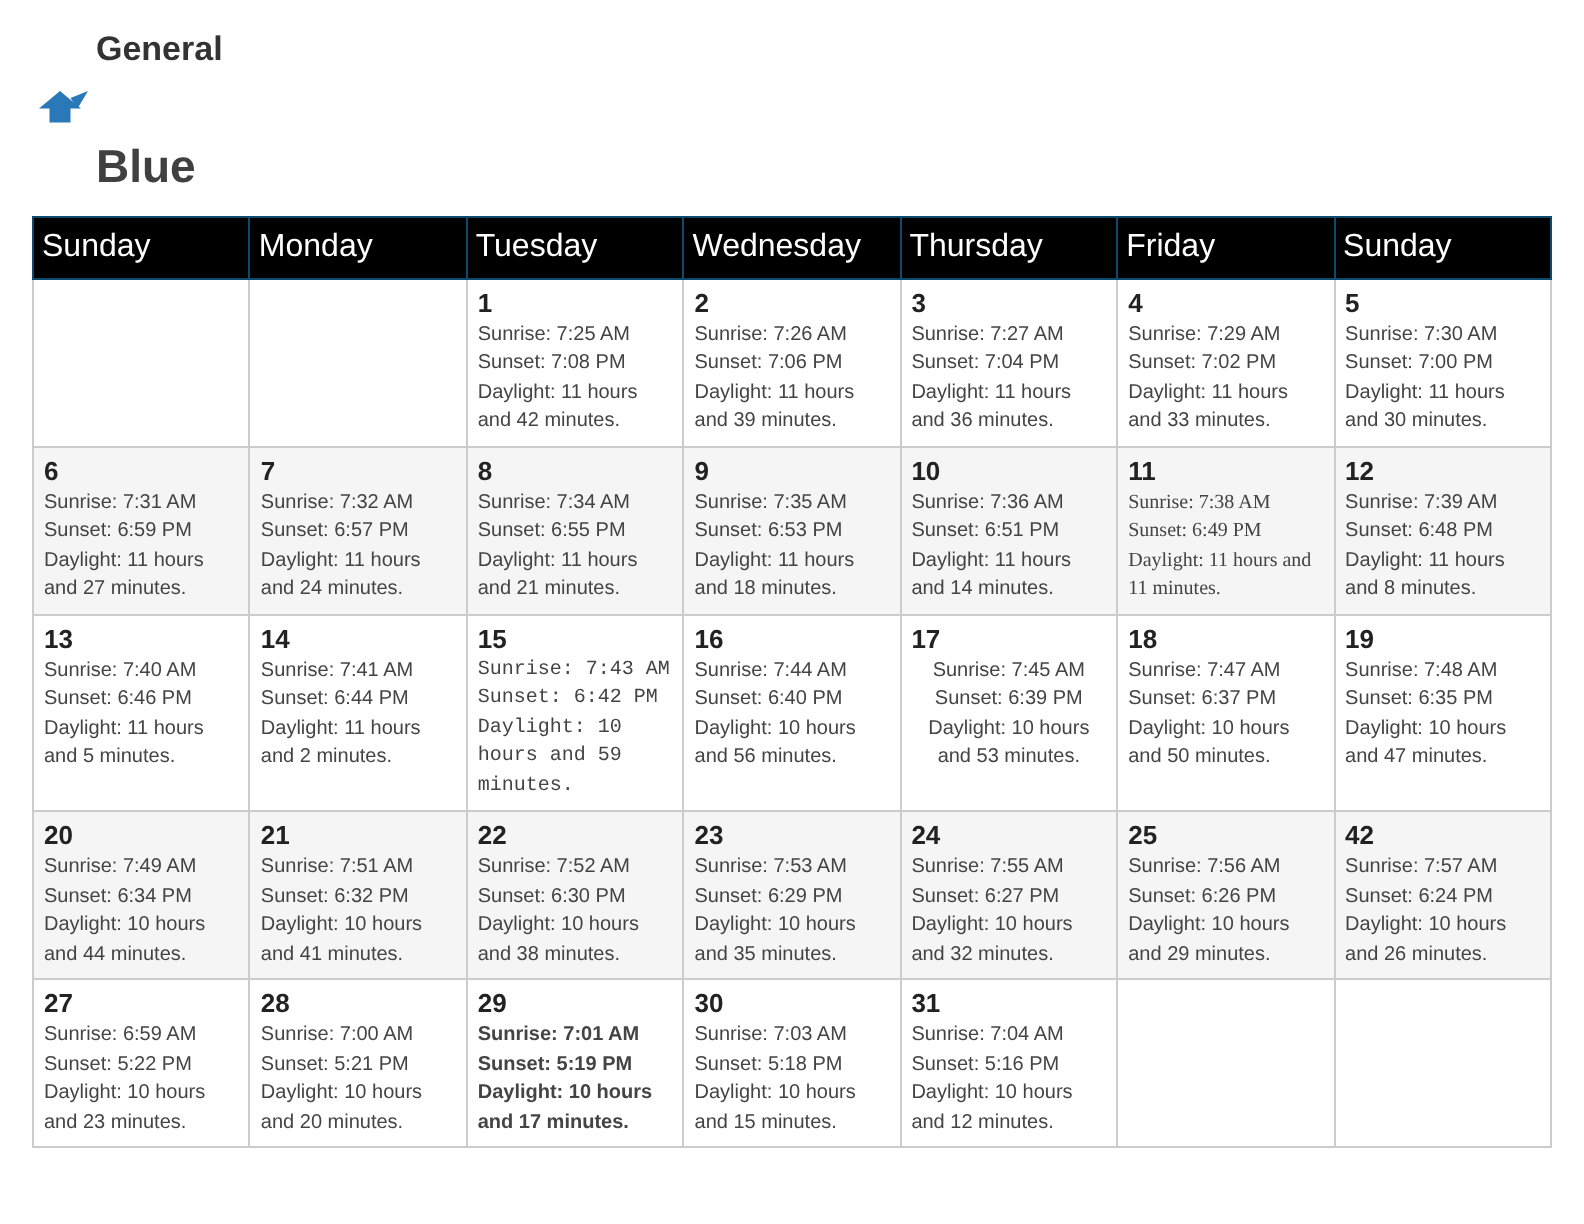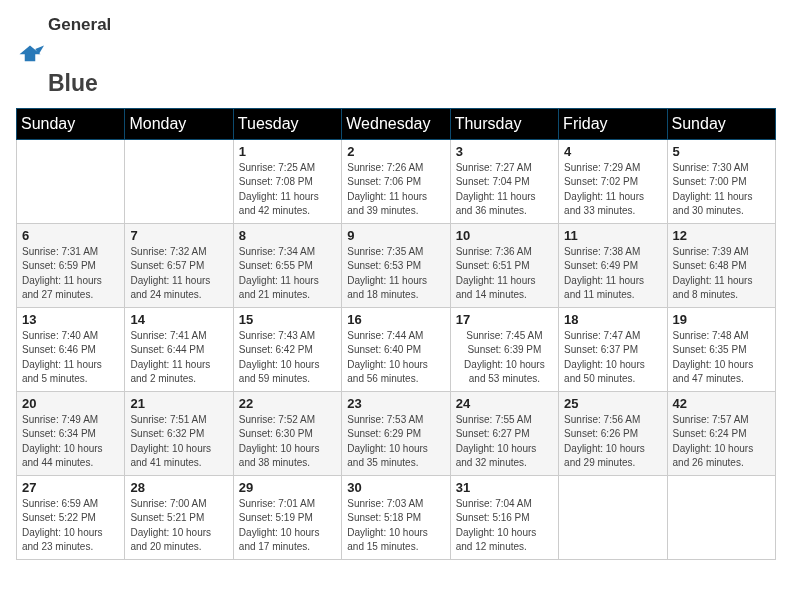--- a/index.html
+++ b/index.html
@@ -174,21 +174,21 @@
 Daylight: 11 hours and 18 minutes.</div>
         </td>
         <td>
           <span class="day-number">10</span>
           <div class="day-info" style="white-space: pre-line;">Sunrise: 7:36 AM
 Sunset: 6:51 PM
 Daylight: 11 hours and 14 minutes.</div>
         </td>
         <td>
           <span class="day-number">11</span>
-          <div class="day-info" style="white-space: pre-line;">Sunrise: 7:38 AM
+          <div class="day-info" style="white-space: pre-line; font-family: Liberation Serif, serif;">Sunrise: 7:38 AM
 Sunset: 6:49 PM
 Daylight: 11 hours and 11 minutes.</div>
         </td>
         <td>
           <span class="day-number">12</span>
           <div class="day-info" style="white-space: pre-line;">Sunrise: 7:39 AM
 Sunset: 6:48 PM
 Daylight: 11 hours and 8 minutes.</div>
         </td>
       </tr>
@@ -200,21 +200,21 @@
 Daylight: 11 hours and 5 minutes.</div>
         </td>
         <td>
           <span class="day-number">14</span>
           <div class="day-info" style="white-space: pre-line;">Sunrise: 7:41 AM
 Sunset: 6:44 PM
 Daylight: 11 hours and 2 minutes.</div>
         </td>
         <td>
           <span class="day-number">15</span>
-          <div class="day-info" style="white-space: pre-line;">Sunrise: 7:43 AM
+          <div class="day-info" style="white-space: pre-line; font-family: Liberation Mono, monospace;">Sunrise: 7:43 AM
 Sunset: 6:42 PM
 Daylight: 10 hours and 59 minutes.</div>
         </td>
         <td>
           <span class="day-number">16</span>
           <div class="day-info" style="white-space: pre-line;">Sunrise: 7:44 AM
 Sunset: 6:40 PM
 Daylight: 10 hours and 56 minutes.</div>
         </td>
         <td>
@@ -288,21 +288,21 @@
 Daylight: 10 hours and 23 minutes.</div>
         </td>
         <td>
           <span class="day-number">28</span>
           <div class="day-info" style="white-space: pre-line;">Sunrise: 7:00 AM
 Sunset: 5:21 PM
 Daylight: 10 hours and 20 minutes.</div>
         </td>
         <td>
           <span class="day-number">29</span>
-          <div class="day-info" style="white-space: pre-line;">Sunrise: 7:01 AM
+          <div class="day-info" style="white-space: pre-line; font-weight: bold;">Sunrise: 7:01 AM
 Sunset: 5:19 PM
 Daylight: 10 hours and 17 minutes.</div>
         </td>
         <td>
           <span class="day-number">30</span>
           <div class="day-info" style="white-space: pre-line;">Sunrise: 7:03 AM
 Sunset: 5:18 PM
 Daylight: 10 hours and 15 minutes.</div>
         </td>
         <td>

